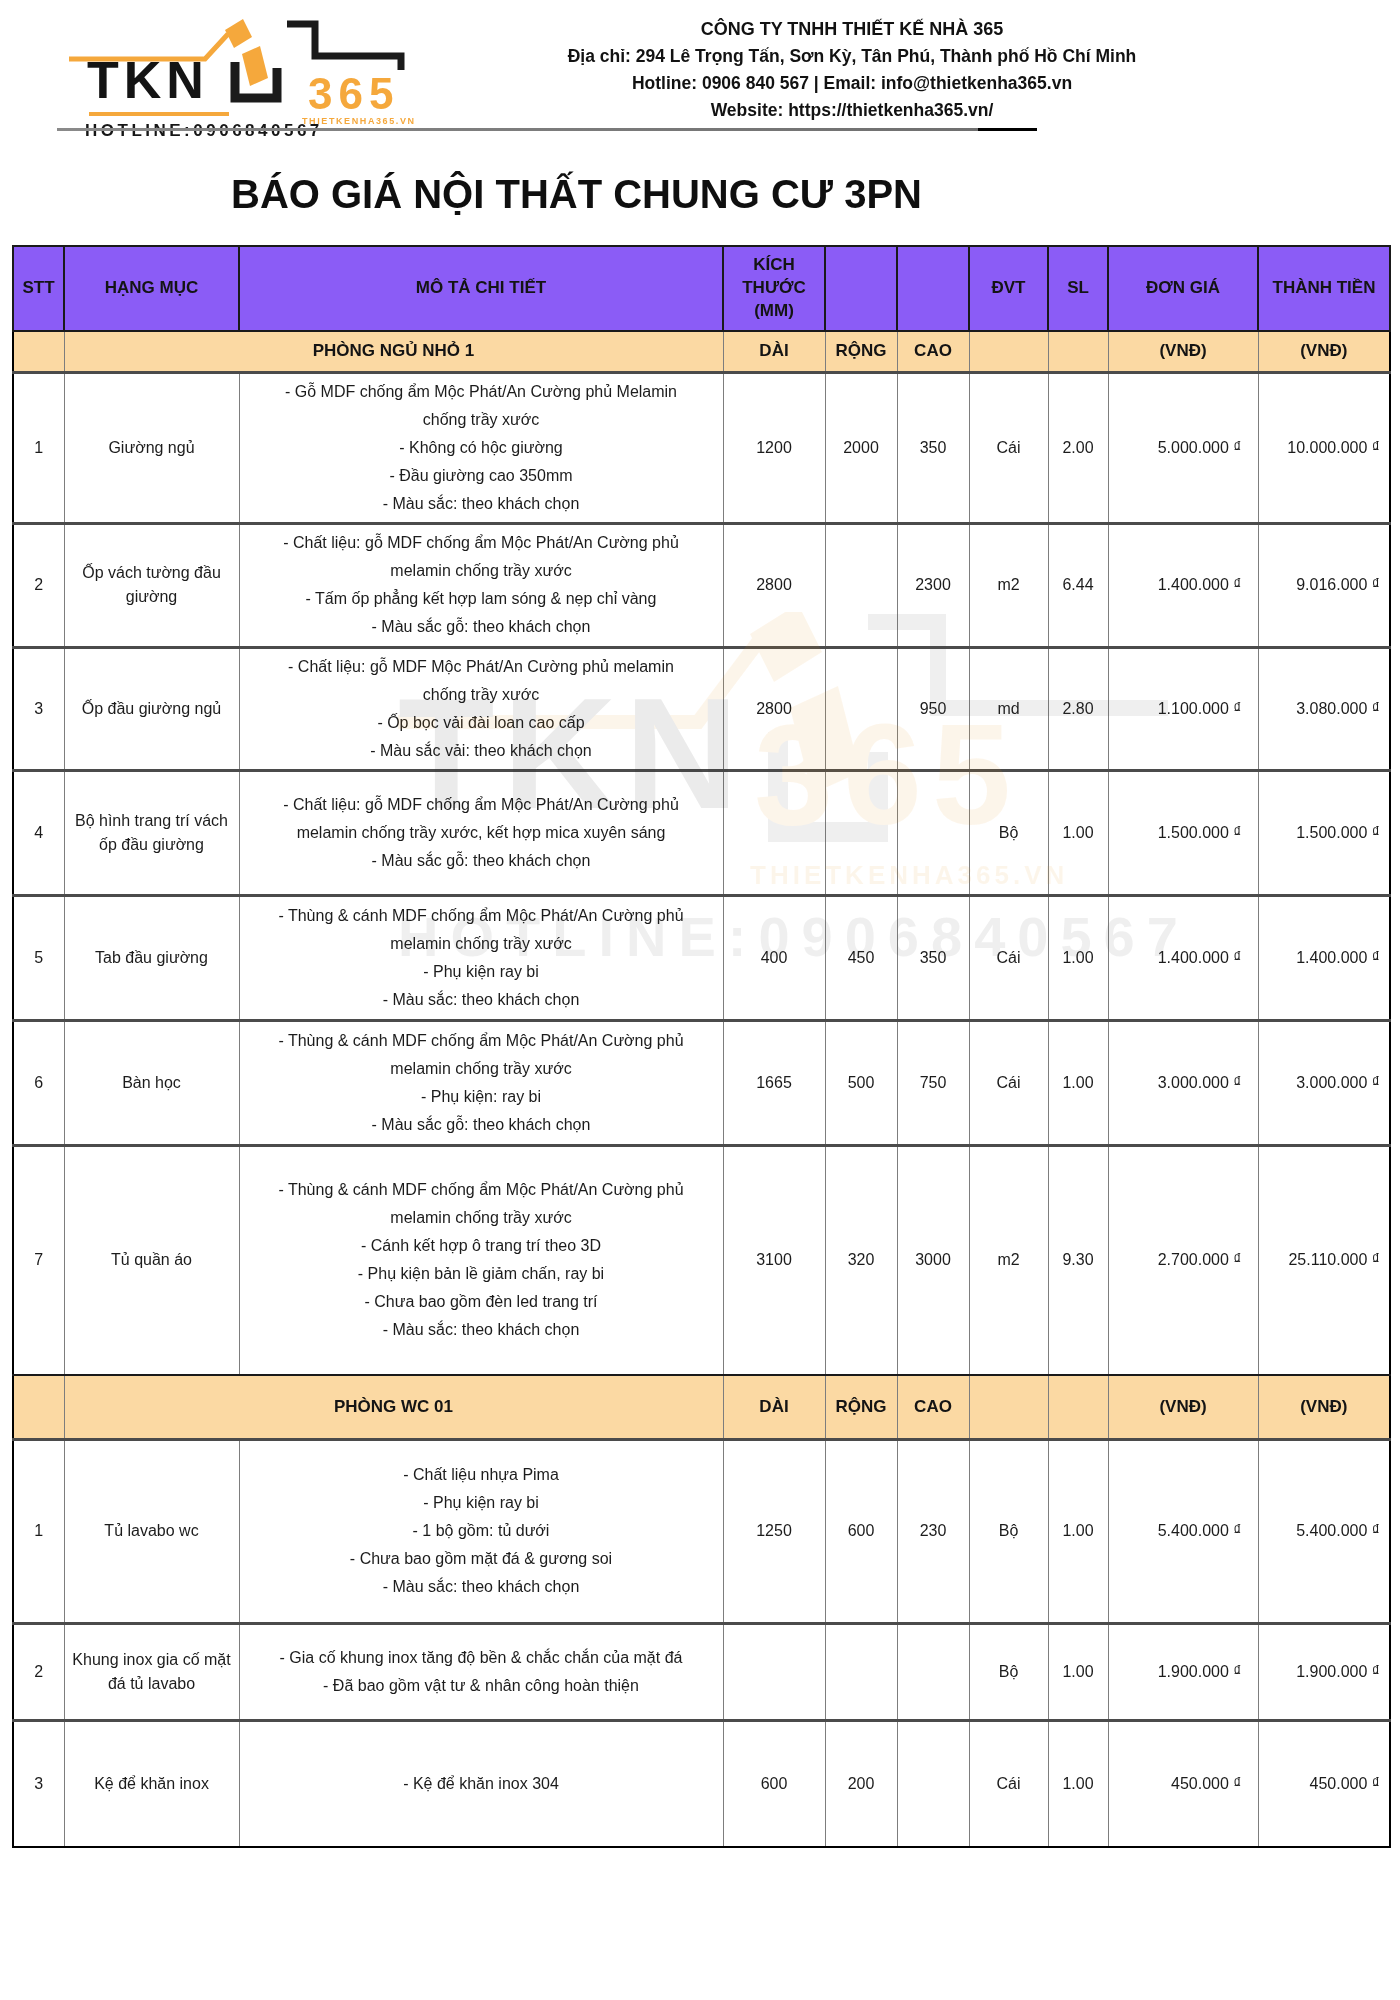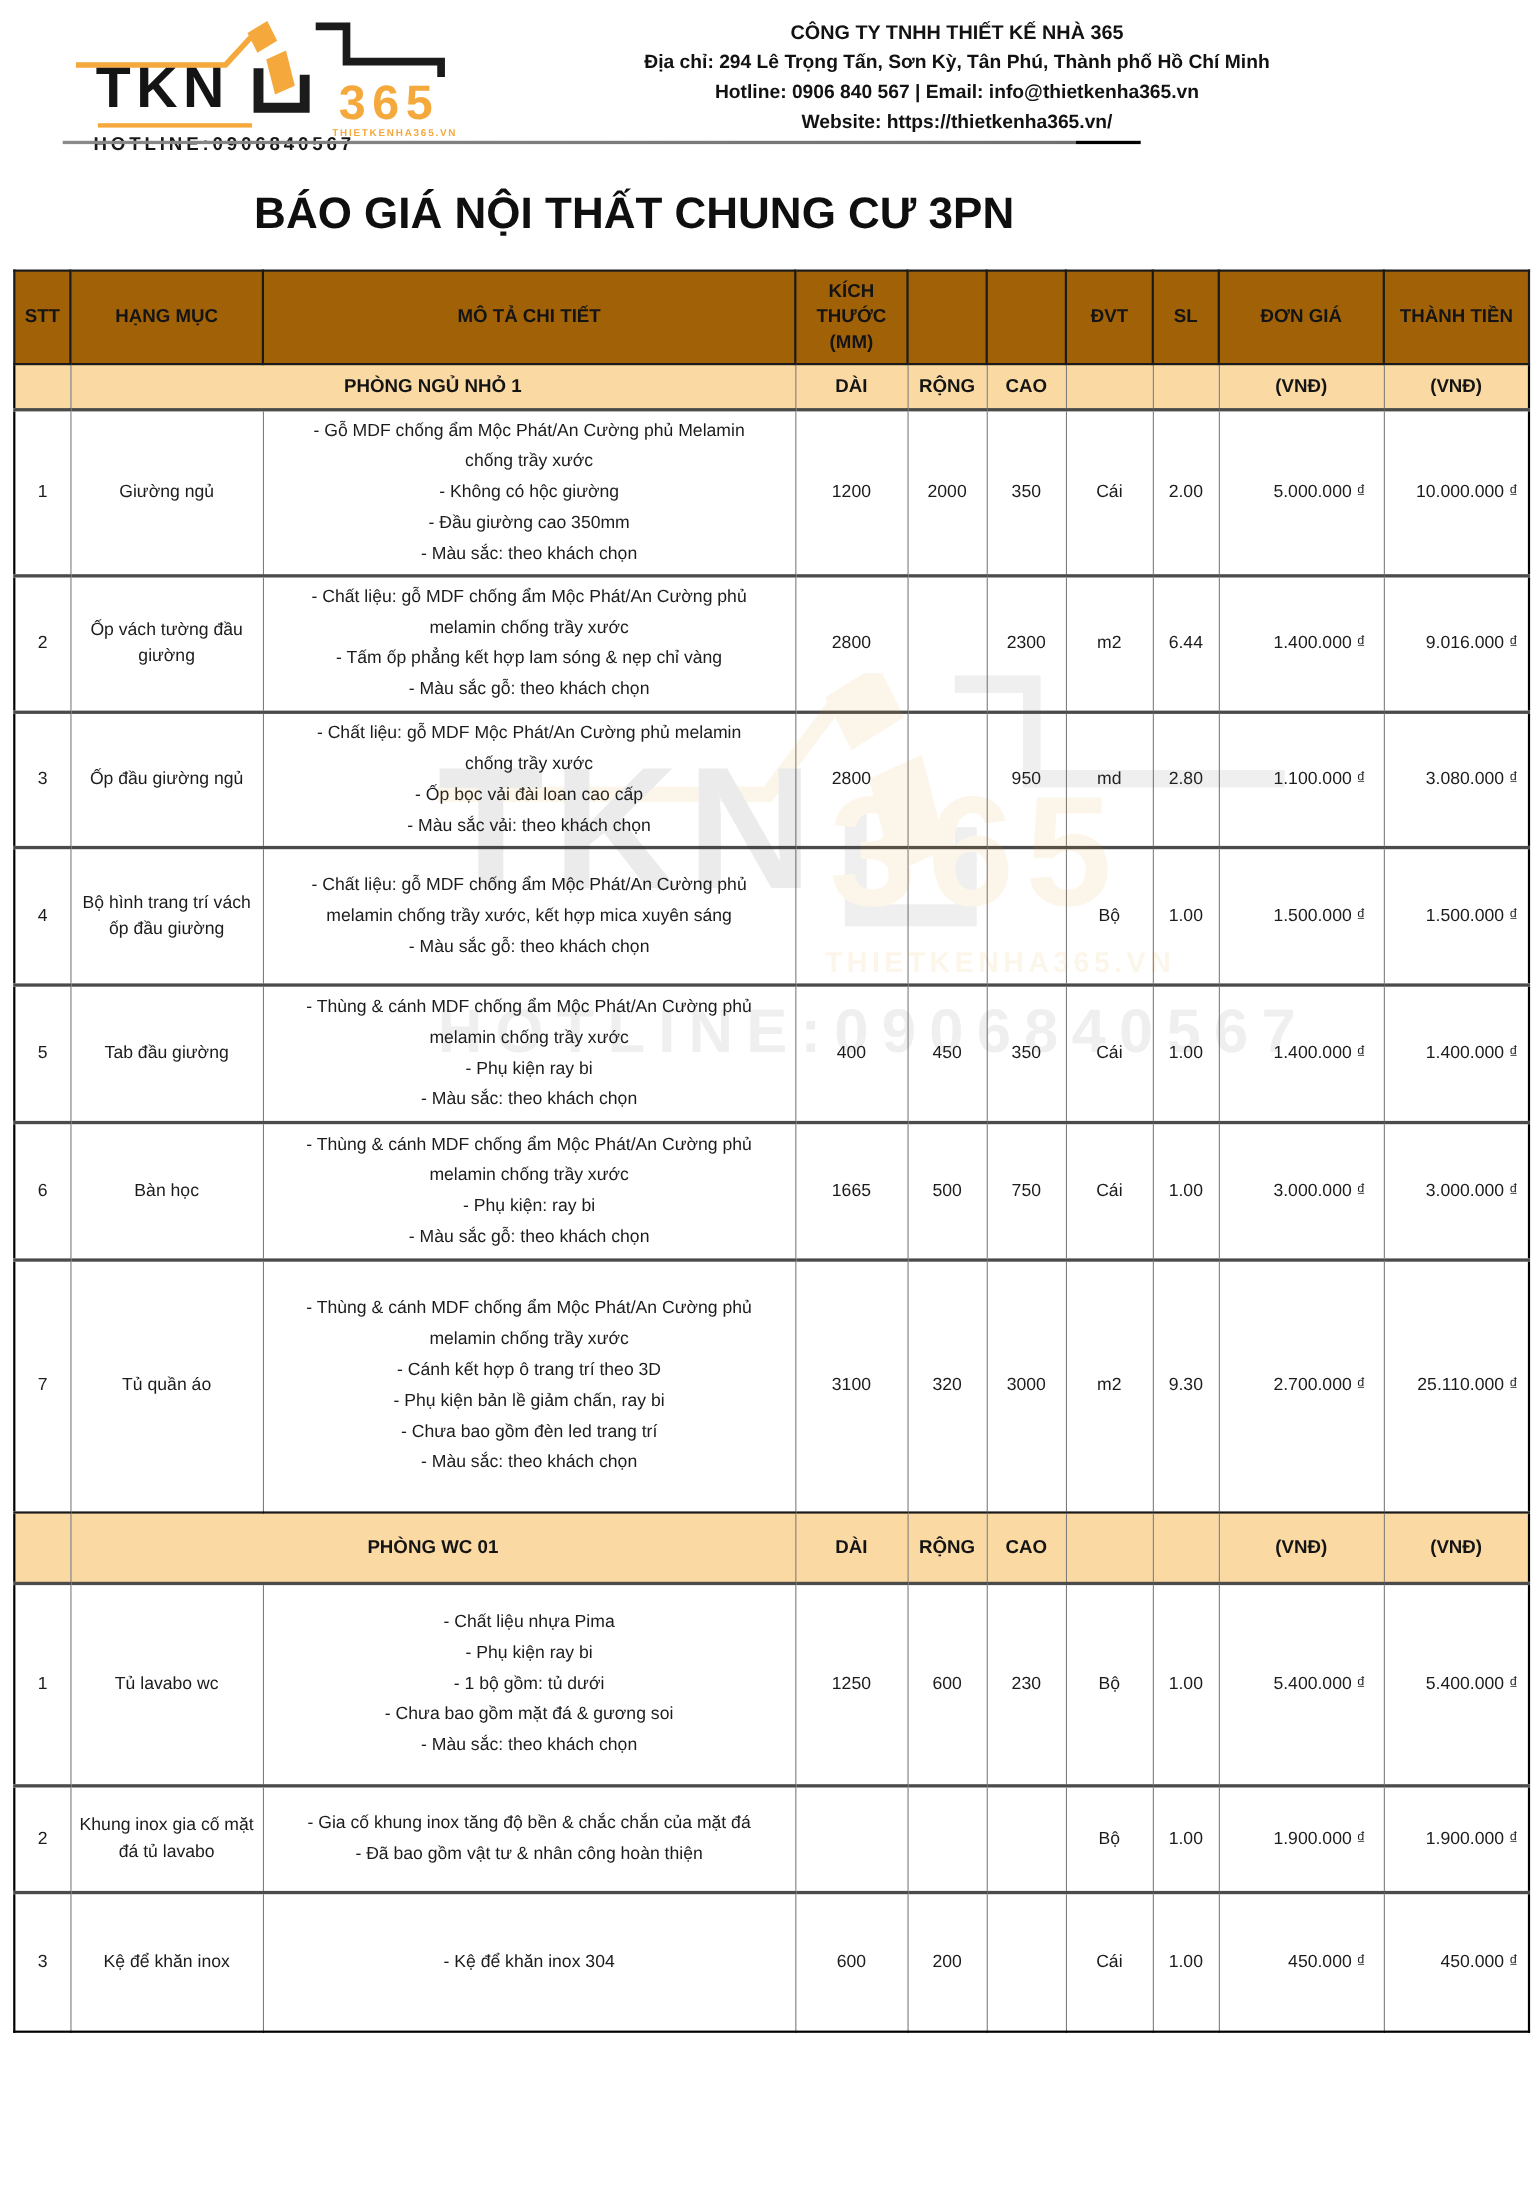--- a/index.html
+++ b/index.html
@@ -8,34 +8,34 @@
 
   
   .logo{position:absolute;left:65px;top:12px;width:360px;height:120px;}
   .logo-art{position:absolute;left:0;top:0;width:360px;height:118px;}
   .logo-tkn{position:absolute;left:22px;top:42px;font-size:52px;font-weight:800;letter-spacing:5px;color:#141414;line-height:1;}
   .logo-365{position:absolute;left:243px;top:60px;font-size:44px;font-weight:800;letter-spacing:6px;color:#F5A83C;line-height:1;}
   .logo-site{position:absolute;left:237px;top:104px;font-size:9px;font-weight:700;letter-spacing:1.6px;color:#F5A83C;}
   .logo-bar{position:absolute;left:24px;top:100px;width:140px;height:4px;background:#F5A83C;}
   .logo-hot{position:absolute;left:20px;top:109px;font-size:17px;font-weight:800;letter-spacing:3.5px;color:#161616;}
 
-  .company{position:absolute;left:450px;top:16px;width:840px;text-align:center;font-weight:700;color:#121212;}
+  .company{position:absolute;left:432px;top:16px;width:840px;text-align:center;font-weight:700;color:#121212;}
   .company .c-name{font-size:18px;line-height:27px;}
   .company .c-line{font-size:17.5px;line-height:27px;}
 
   .divider{position:absolute;left:57px;top:128px;width:980px;height:3px;
            background:linear-gradient(to right,#8a8a8a 0,#6f6f6f 94%,#000 94%);}
 
   .title{position:absolute;left:0;top:172px;width:1153px;text-align:center;
          font-size:40px;font-weight:800;color:#0f0f0f;}
 
   
   table.quote{position:absolute;left:12px;top:245px;border-collapse:collapse;table-layout:fixed;
               border:2px solid #000;background:#fff;z-index:1;}
-  .quote th{background:#a16207;border:2px solid #1a1a1a;font-size:17px;font-weight:700;
+  .quote th{background:#8b5cf6;border:2px solid #1a1a1a;font-size:17px;font-weight:700;
             text-align:center;vertical-align:middle;padding:2px 0;line-height:1.35;color:#141414;}
   .quote thead tr{height:85px;}
   .quote td{border-left:1px solid #7d7d7d;border-right:1px solid #7d7d7d;
             font-size:16px;text-align:center;vertical-align:middle;padding:4px 6px;color:#1c1c1c;}
   .quote tr.band td{background:#FBD9A3;border-top:2px solid #1a1a1a;border-bottom:2px solid #1a1a1a;
                     font-weight:700;font-size:17px;color:#141414;}
   .quote tr.item td{background:#fff;border-top:3px solid #4b4b4b;}
   .quote td.desc{padding:4px 10px;}
   .quote .dline{line-height:28px;}
   .quote td.iname{line-height:24px;}

